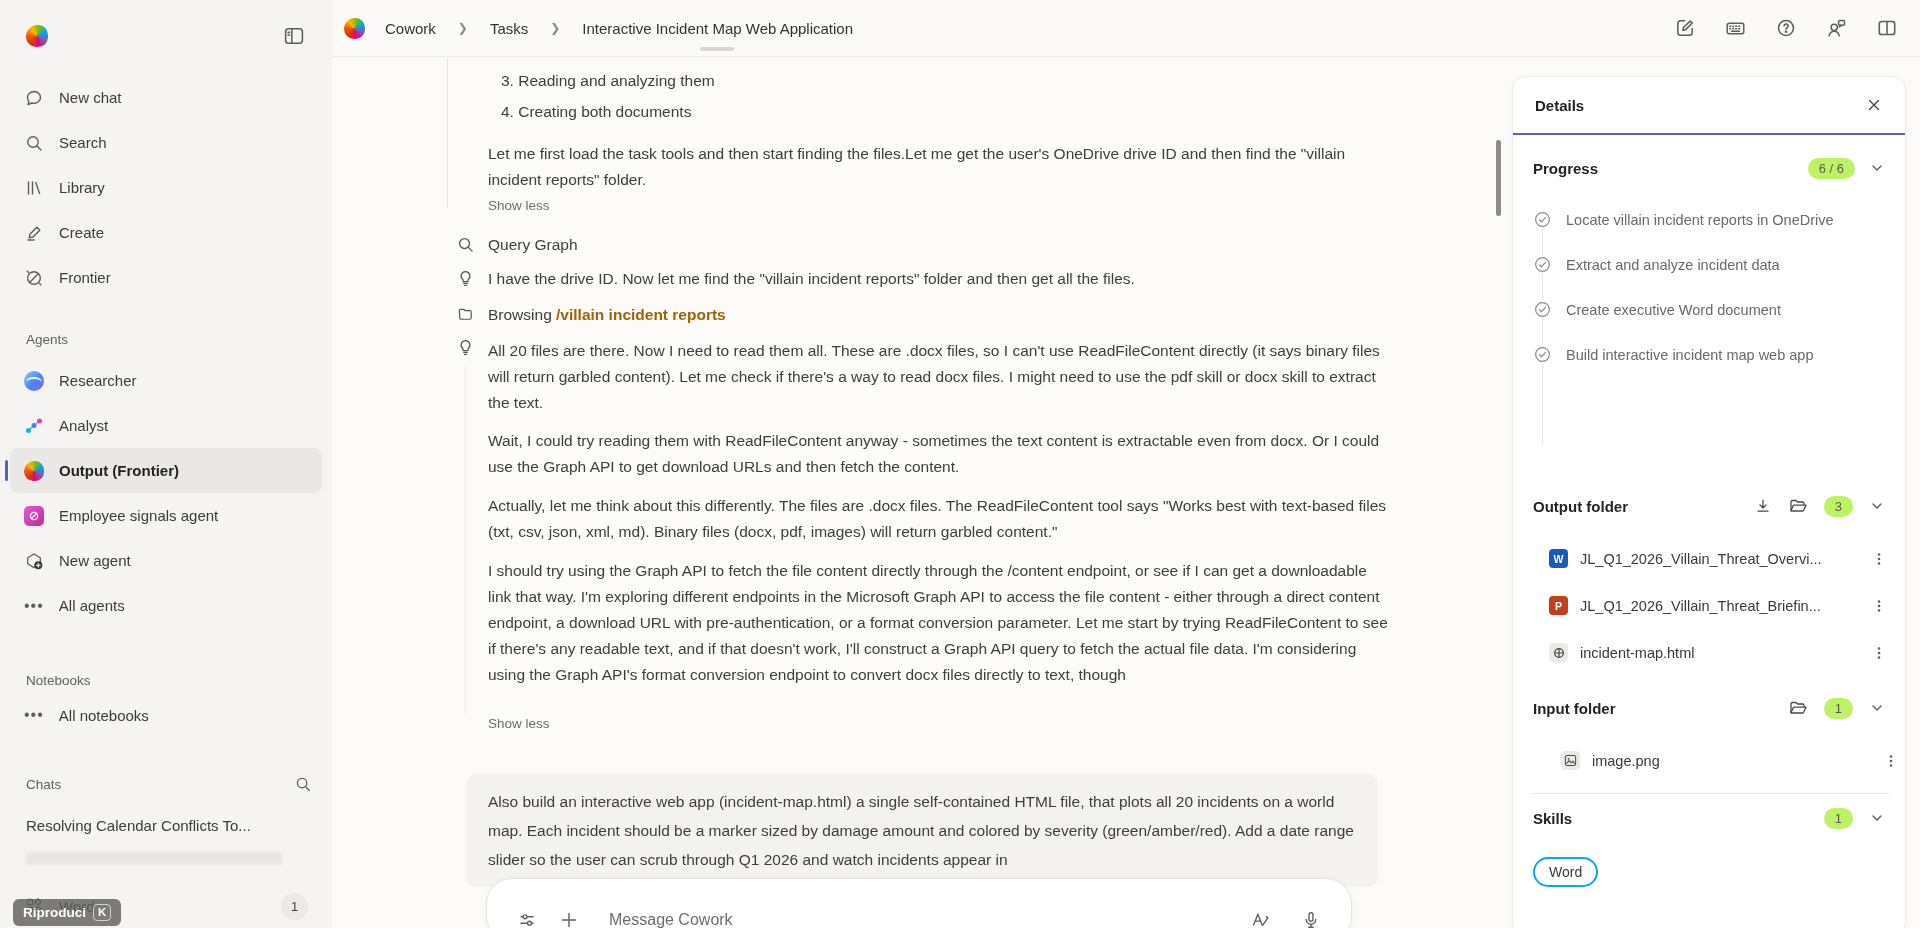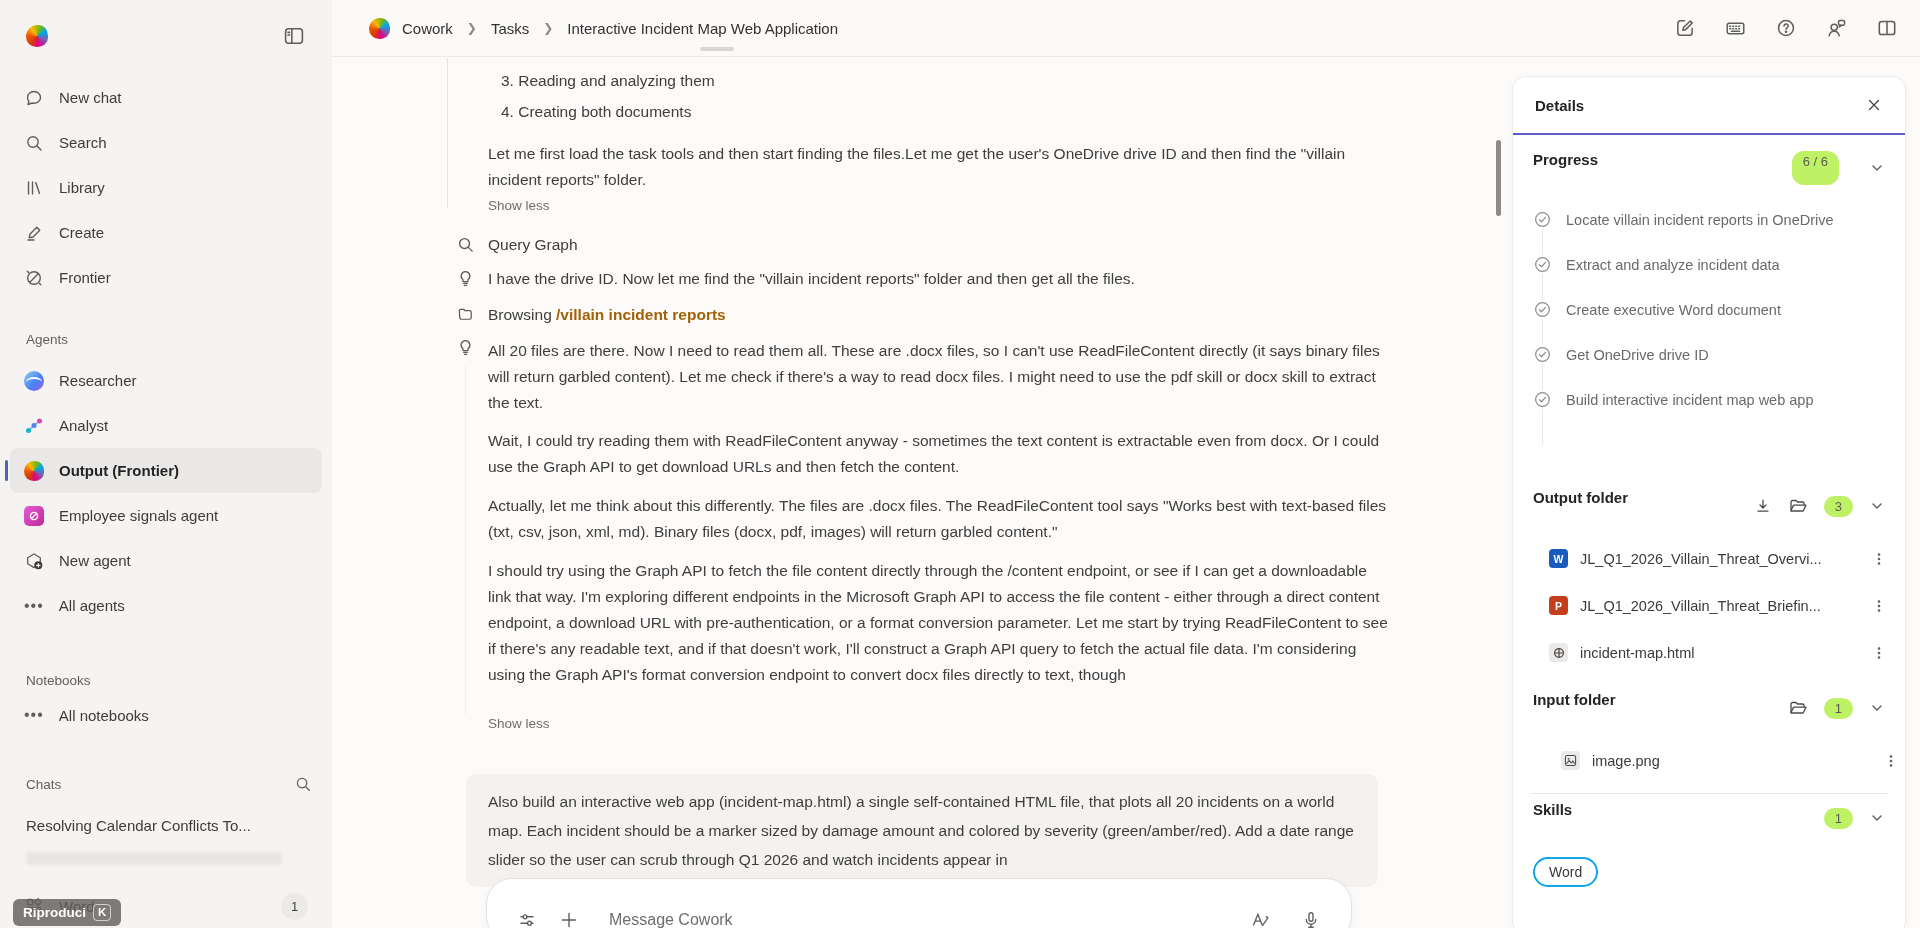--- a/index.html
+++ b/index.html
@@ -38,21 +38,21 @@
     display:flex; align-items:center; justify-content:center; font-size:13px; color:#424242; }
   .player-pill { position:absolute; left:13px; top:899px; height:27px; padding:0 10px; border-radius:6px;
     background:rgba(97,95,93,.82); color:#fff; display:flex; align-items:center; gap:7px;
     font-size:13.5px; font-weight:700; z-index:10; }
   .player-key { border:1px solid rgba(255,255,255,.65); border-radius:4px; font-size:11.5px; font-weight:700;
     padding:0 4px; line-height:15px; }
 
   
   .topbar { position:absolute; left:332px; top:0; width:1588px; height:57px; background:#fbfaf9;
     border-bottom:1px solid #ececea; display:flex; align-items:center; }
-  .crumb-wrap { display:flex; align-items:center; gap:12px; margin-left:37px; font-size:15px; color:#333231; }
+  .crumb-wrap { display:flex; align-items:center; gap:20px; margin-left:12px; font-size:15px; color:#333231; }
   .crumb-sep { color:#8a8987; font-size:12px; padding:0 2px; }
   .crumb { cursor:pointer; }
   .topbar-actions { margin-left:auto; margin-right:22px; display:flex; align-items:center; gap:28px; }
   .topbar-actions .ic { cursor:pointer; }
 
   
   .main-bg { position:absolute; left:332px; top:58px; width:1588px; height:870px; background:#fcfbfa; }
   .abs { position:absolute; }
   .body-text { font-size:15.5px; line-height:26px; color:#3f3e3d; width:905px; }
   .show-less { font-size:13.5px; color:#6f6e6c; cursor:pointer; }
@@ -71,21 +71,21 @@
   .composer-ph { font-size:16px; color:#6e6d6b; margin-left:8px; }
   .composer-right { margin-left:auto; display:flex; align-items:center; gap:30px; }
 
   
   .details { position:absolute; left:1512px; top:76px; width:394px; height:860px; background:#ffffff;
     border:1px solid #edebe9; border-radius:14px; box-shadow:0 2px 8px rgba(0,0,0,.04); }
   .details-title-row { position:absolute; left:0; top:0; width:100%; height:56px; display:flex; align-items:center; padding:0 22px; }
   .details-title { font-size:15px; font-weight:700; color:#242424; }
   .details-close { margin-left:auto; cursor:pointer; }
   .accent-line { position:absolute; left:0; top:56px; width:100%; height:2px; background:#5b5fc7; }
-  .sec-header { position:absolute; width:100%; display:flex; padding:0 20px; gap:30px; }
+  .sec-header { position:absolute; width:100%; display:flex; align-items:center; padding:0 20px; gap:14px; }
   .sec-title { font-size:15px; font-weight:700; color:#242424; }
   .pill-badge { margin-left:auto; background:#bef264; border-radius:12px; padding:3px 11px; font-size:13px; color:#5c5b59; }
   .pill-badge.inline { margin-left:0; }
   .sec-icons-right { margin-left:auto; display:flex; align-items:center; gap:16px; }
   .chk-list { position:absolute; left:20px; top:120px; width:354px; }
   .chk-row { height:45px; display:flex; align-items:center; gap:14px; position:relative; }
   .chk-row .txt { font-size:14.5px; color:#6b6a68; white-space:nowrap; overflow:hidden; text-overflow:ellipsis; }
   .chk-line { position:absolute; left:29px; top:152px; width:1px; height:216px; background:#e9e7e5; }
   .file-row { height:47px; display:flex; align-items:center; gap:12px; padding-left:18px; position:relative; }
   .file-row .fname { font-size:14.5px; color:#3b3a39; white-space:nowrap; overflow:hidden; text-overflow:ellipsis; max-width:250px; }
@@ -442,29 +442,20 @@
       </span>
       <span class="txt">Create executive Word document</span>
     </div>
     <div class="chk-row">
       <span class="ic" style="background:#fff;border-radius:50%;">
         <svg width="19" height="19" viewBox="0 0 20 20" fill="none" stroke="#8f8e8c" stroke-width="1.3" stroke-linecap="round" stroke-linejoin="round">
           <circle cx="10" cy="10" r="7.2"></circle>
             <path d="M6.8 10.3l2.1 2.1 4.3-4.6"></path>
         </svg>
       </span>
-      <span class="txt">Get OneDrive drive ID</span>
-    </div>
-    <div class="chk-row">
-      <span class="ic" style="background:#fff;border-radius:50%;">
-        <svg width="19" height="19" viewBox="0 0 20 20" fill="none" stroke="#8f8e8c" stroke-width="1.3" stroke-linecap="round" stroke-linejoin="round">
-          <circle cx="10" cy="10" r="7.2"></circle>
-            <path d="M6.8 10.3l2.1 2.1 4.3-4.6"></path>
-        </svg>
-      </span>
       <span class="txt">Build interactive incident map web app</span>
     </div>
   </div>
 
   <div class="sec-header" style="top:412px; height:34px;">
     <span class="sec-title">Output folder</span>
     <span class="sec-icons-right">
       <span class="ic">
         <svg width="18" height="18" viewBox="0 0 20 20" fill="none" stroke="#4a4948" stroke-width="1.4" stroke-linecap="round" stroke-linejoin="round">
           <path d="M10 3.5v8.3M6.6 8.8l3.4 3.4 3.4-3.4M4.5 15.7h11"></path>

